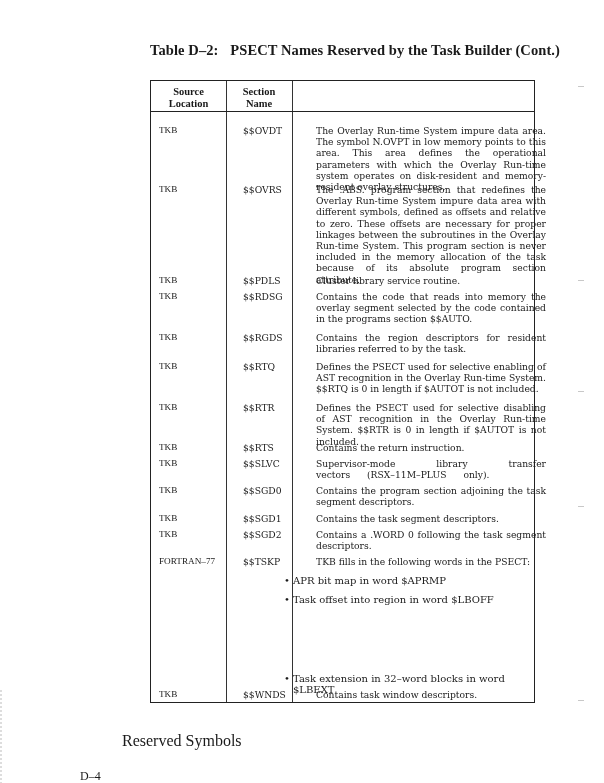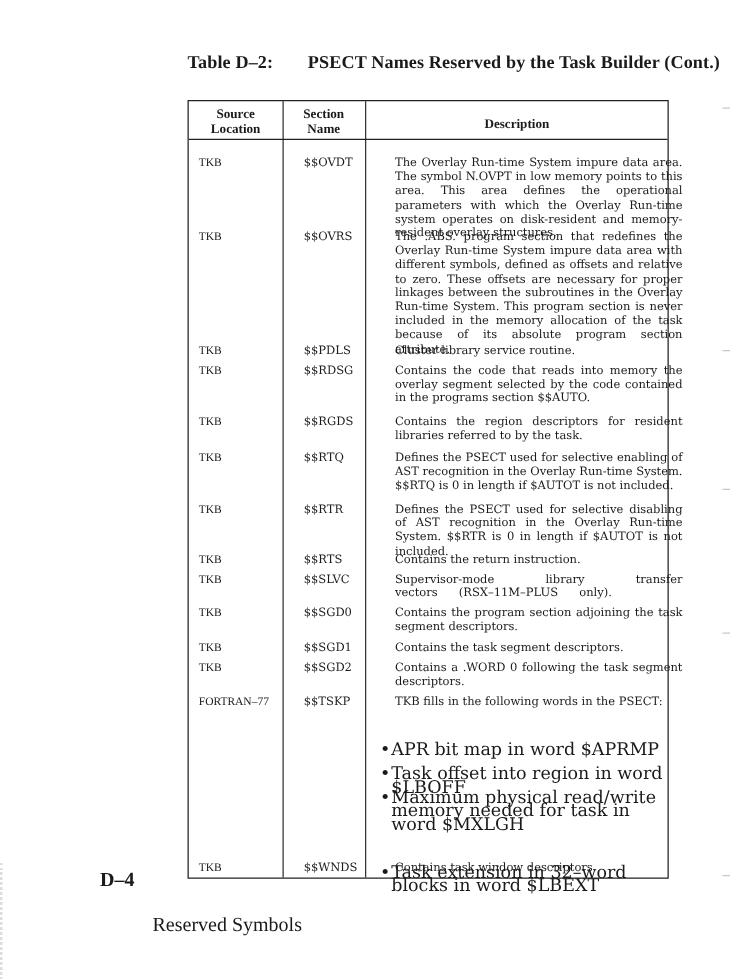--- a/index.html
+++ b/index.html
@@ -5,39 +5,39 @@
   html, body { margin: 0; padding: 0; }
   body {
     width: 604px; height: 783px; background: #ffffff; position: relative; overflow: hidden;
     font-family: "DejaVu Serif", "Liberation Serif", serif; color: #1a1a1a;
   }
   .title {
     position: absolute; left: 150px; top: 42px;
     font-family: "Liberation Serif", "DejaVu Serif", serif;
     font-weight: bold; font-size: 14.5px; letter-spacing: 0.1px; white-space: nowrap;
   }
-  .title .lbl { margin-right: 24px; }
+  .title .lbl { margin-right: 8px; }
   .tbl {
     position: absolute; left: 150px; top: 80px; width: 385px; height: 623px;
     border: 1.5px solid #222; box-sizing: border-box;
   }
   .vline { position: absolute; top: 0; bottom: 0; width: 0; border-left: 1.3px solid #333; }
   .hline { position: absolute; left: 0; right: 0; height: 0; border-top: 1.5px solid #222; }
   .hdr {
     position: absolute; font-family: "Liberation Serif", "DejaVu Serif", serif;
     font-weight: bold; font-size: 10.5px; text-align: center; line-height: 12px;
   }
   .row { position: absolute; left: 0; right: 0; font-size: 9.2px; line-height: 11.2px; }
   .row .src { position: absolute; left: 8px; top: 0; white-space: nowrap; font-family: Liberation Serif, serif; }
   .row .sec { position: absolute; left: 92px; top: 0; white-space: nowrap; }
   .row .desc { position: absolute; left: 165px; width: 230px; top: 0; text-align: justify; }
   .row .desc.nj { text-align: left; }
-  .bullet { position: absolute; left: 153px; width: 230px; font-size: 14px; line-height: 11.2px; padding-left: 9px; box-sizing: border-box; margin-top: 20px; }
+  .bullet { position: absolute; left: 133px; width: 230px; font-size: 10px; line-height: 11.2px; padding-left: 9px; box-sizing: border-box; }
   .bullet::before { content: "\2022"; position: absolute; left: 0; top: 0; }
-  .footer-num { position: absolute; left: 80px; top: 696px; font-family: "Liberation Serif", serif; font-weight: bold; font-size: 16px; }
+  .footer-num { position: absolute; left: 80px; top: 769px; font-family: "Liberation Serif", serif; font-weight: normal; font-size: 12px; }
   .footer-txt { position: absolute; left: 122px; top: 732px; font-family: "Liberation Serif", serif; font-size: 16px; }
   .mark { position: absolute; width: 6px; height: 0; border-top: 1px solid #c8c8c8; left: 578px; }
   .scanedge { position: absolute; left: 0; top: 690px; width: 2px; height: 93px;
     background: repeating-linear-gradient(to bottom, #ddd 0 2px, transparent 2px 4px); }
 </style>
 </head>
 <body>
 
 <div class="title">
   <span class="lbl">Table D–2:</span>
@@ -50,21 +50,20 @@
   <div class="hline" style="top:30px"></div>
 
   <div class="hdr" style="left:0;width:75px;top:5px">
     <div>Source</div>
     <div>Location</div>
   </div>
   <div class="hdr" style="left:75px;width:66px;top:5px">
     <div>Section</div>
     <div>Name</div>
   </div>
-  <div class="hdr" style="left:141px;width:243px;top:13px">Description</div>
 
   <div class="row" style="top:44px;height:60px">
     <span class="src">TKB</span>
     <span class="sec">$$OVDT</span>
     <div class="desc">The Overlay Run-time System impure data area. The symbol N.OVPT in low memory points to this area. This area defines the operational parameters with which the Overlay Run-time system operates on disk-resident and memory-resident overlay structures.</div>
   </div>
   <div class="row" style="top:103px">
     <span class="src">TKB</span>
     <span class="sec">$$OVRS</span>
     <div class="desc">The .ABS. program section that redefines the Overlay Run-time System impure data area with different symbols, defined as offsets and relative to zero. These offsets are necessary for proper linkages between the subroutines in the Overlay Run-time System. This program section is never included in the memory allocation of the task because of its absolute program section attribute.</div>
@@ -119,21 +118,20 @@
     <span class="sec">$$SGD2</span>
     <div class="desc">Contains a .WORD 0 following the task segment descriptors.</div>
   </div>
   <div class="row" style="top:475px">
     <span class="src">FORTRAN–77</span>
     <span class="sec">$$TSKP</span>
     <div class="desc nj">TKB fills in the following words in the PSECT:</div>
   </div>
   <div class="bullet" style="top:494px">APR bit map in word $APRMP</div>
   <div class="bullet" style="top:513px">Task offset into region in word $LBOFF</div>
-  <div class="bullet" style="top:532px">Maximum physical read/write memory needed for task in word $MXLGH</div>
   <div class="bullet" style="top:592px">Task extension in 32–word blocks in word $LBEXT</div>
   <div class="row" style="top:608px">
     <span class="src">TKB</span>
     <span class="sec">$$WNDS</span>
     <div class="desc nj">Contains task window descriptors.</div>
   </div>
 </div>
 
 <span class="footer-num">D–4</span>
 <span class="footer-txt">Reserved Symbols</span>

